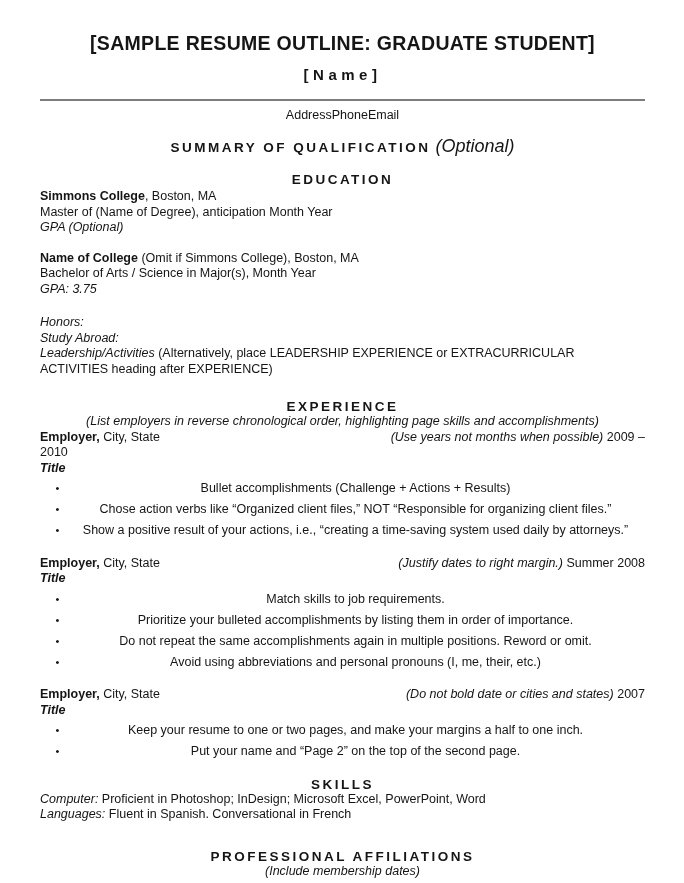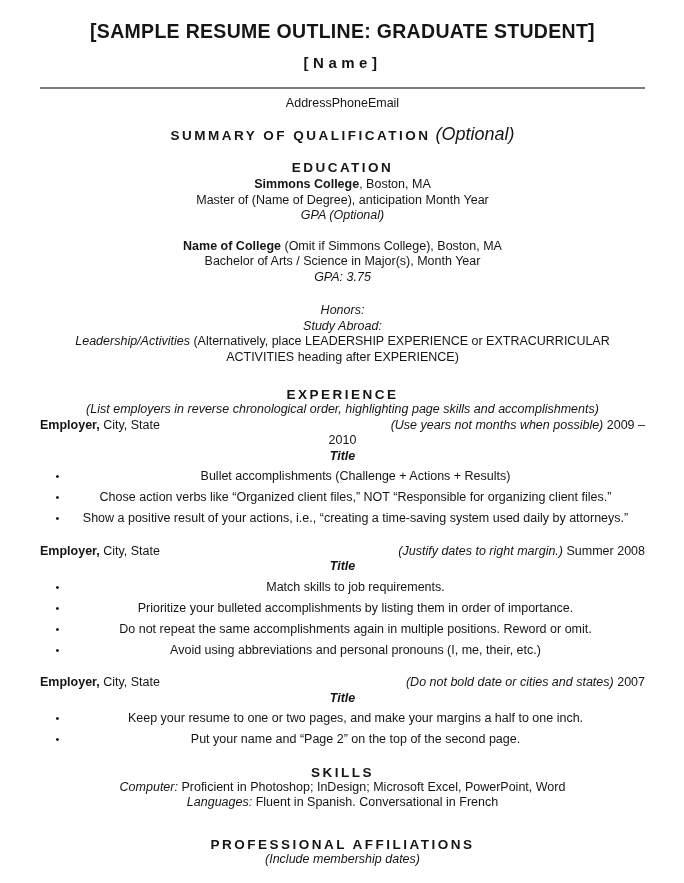--- a/index.html
+++ b/index.html
@@ -8,21 +8,21 @@
     font-family: "Liberation Sans", "DejaVu Sans", sans-serif;
     color: #151515;
   }
   .page {
     box-sizing: border-box;
     width: 684px; height: 883px;
     padding: 0 39px 0 40px;
     background: #ffffff;
   }
   .doc-title {
-    padding-top: 20px;
+    padding-top: 32px;
     text-align: center;
     font-size: 19.5px;
     font-weight: bold;
     letter-spacing: 0.3px;
   }
   .doc-name {
     margin-top: 11px;
     text-align: center;
     font-size: 15px;
     font-weight: bold;
@@ -45,21 +45,21 @@
     font-weight: bold;
   }
   .sec-heading .h { letter-spacing: 2.5px; }
   .sec-heading .note {
     font-weight: normal;
     font-style: italic;
     letter-spacing: 0;
     margin-left: 5px;
     font-size: 18px;
   }
-  .txt { font-size: 12.5px; line-height: 15.5px; text-align: center; }
+  .txt { font-size: 12.5px; line-height: 15.5px; }
   .it { font-style: italic; }
   .b { font-weight: bold; }
   .bi { font-weight: bold; font-style: italic; }
   .center { text-align: center; }
 
   .mt-summary { margin-top: 14px; }
   .mt-education { margin-top: 15px; }
   .mt-school1 { margin-top: 2px; }
   .mt-school2 { margin-top: 15px; }
   .mt-honors { margin-top: 18px; }

